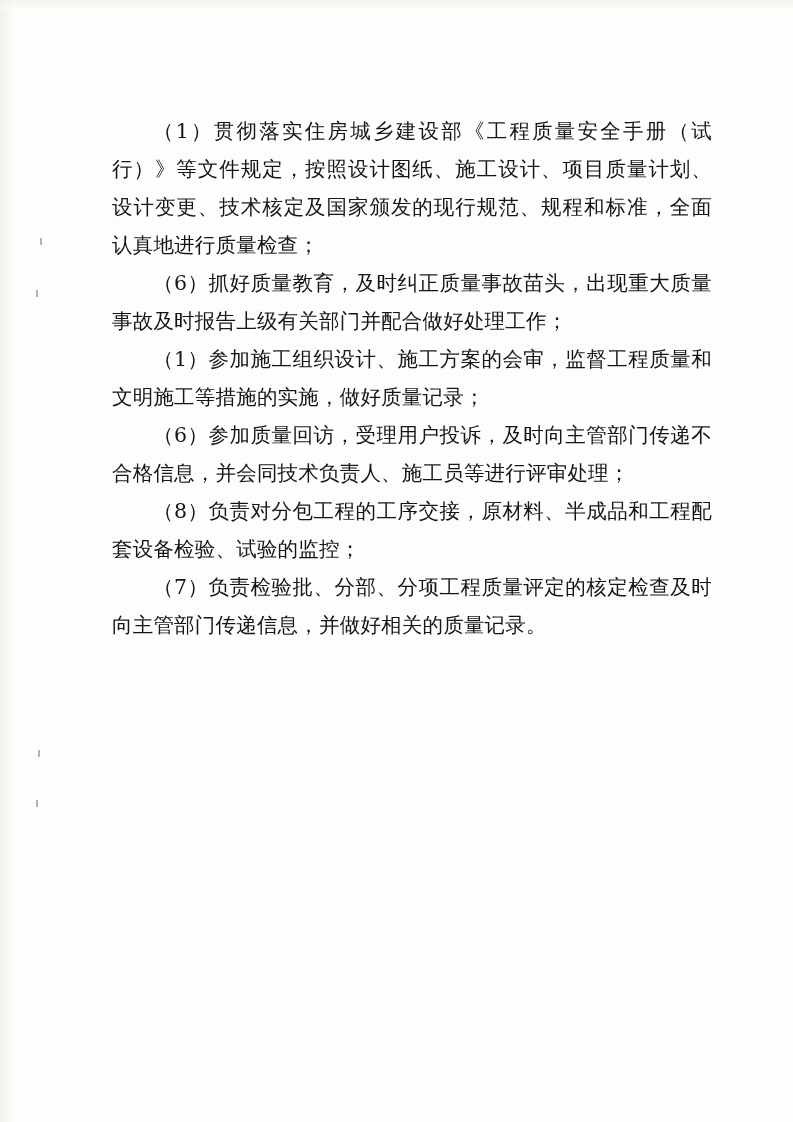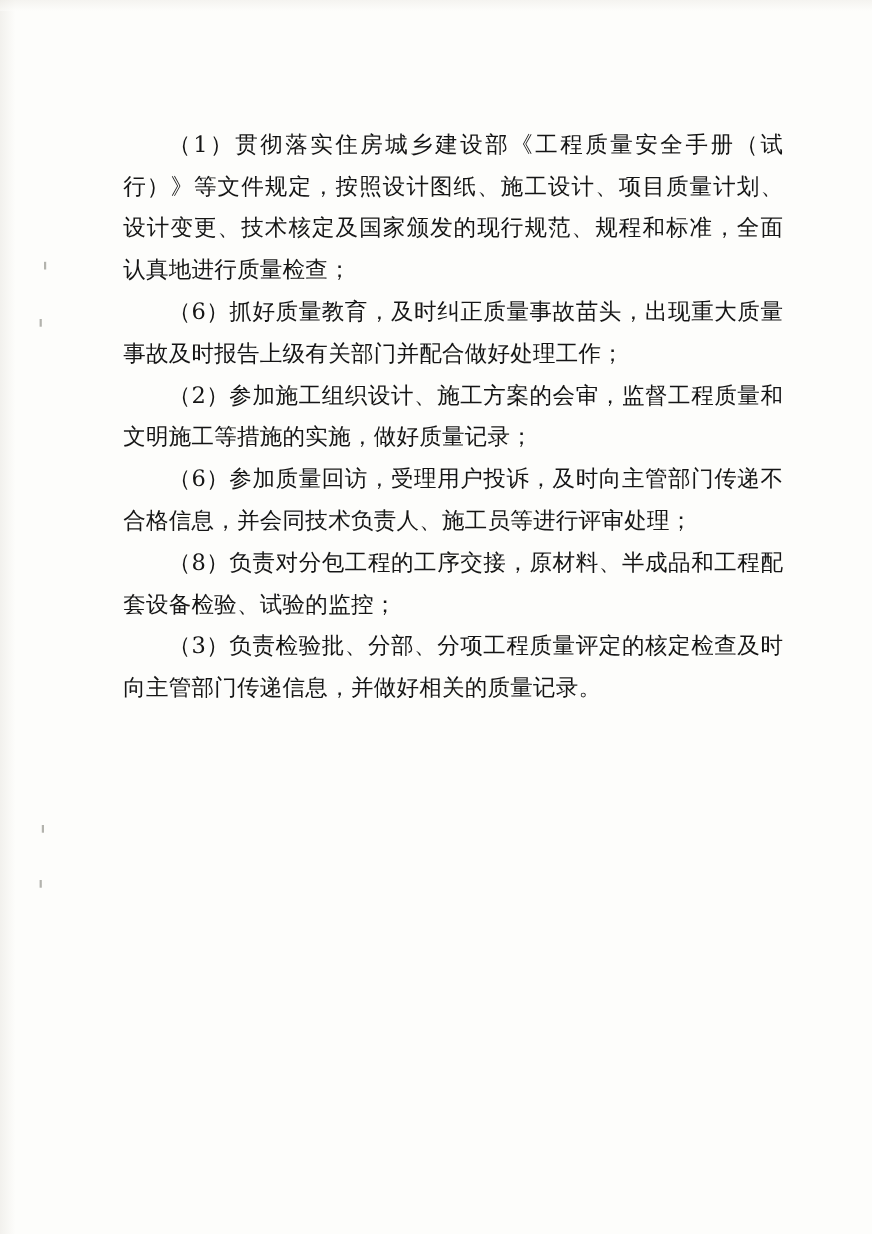--- a/index.html
+++ b/index.html
@@ -83,23 +83,23 @@
   <div class="scan-edge-top"></div>
 
   <div class="margin-dot" style="left:40px; top:238px;"></div>
   <div class="margin-dot" style="left:36px; top:290px;"></div>
   <div class="margin-dot" style="left:38px; top:750px;"></div>
   <div class="margin-dot" style="left:36px; top:800px;"></div>
 
   <div class="content">
     <p class="para">（1）贯彻落实住房城乡建设部《工程质量安全手册（试行）》等文件规定，按照设计图纸、施工设计、项目质量计划、设计变更、技术核定及国家颁发的现行规范、规程和标准，全面认真地进行质量检查；</p>
     <p class="para">（6）抓好质量教育，及时纠正质量事故苗头，出现重大质量事故及时报告上级有关部门并配合做好处理工作；</p>
-    <p class="para">（2）参加施工组织设计、施工方案的会审，监督工程质量和文明施工等措施的实施，做好质量记录；</p>
+    <p class="para">（1）参加施工组织设计、施工方案的会审，监督工程质量和文明施工等措施的实施，做好质量记录；</p>
     <p class="para">（6）参加质量回访，受理用户投诉，及时向主管部门传递不合格信息，并会同技术负责人、施工员等进行评审处理；</p>
     <p class="para">（8）负责对分包工程的工序交接，原材料、半成品和工程配套设备检验、试验的监控；</p>
-    <p class="para">（3）负责检验批、分部、分项工程质量评定的核定检查及时向主管部门传递信息，并做好相关的质量记录。</p>
+    <p class="para">（7）负责检验批、分部、分项工程质量评定的核定检查及时向主管部门传递信息，并做好相关的质量记录。</p>
   </div>
 
   <div class="page-number">
     <span class="pn-inner">— 20 —</span>
   </div>
 
 </div>
 
 </body></html>

